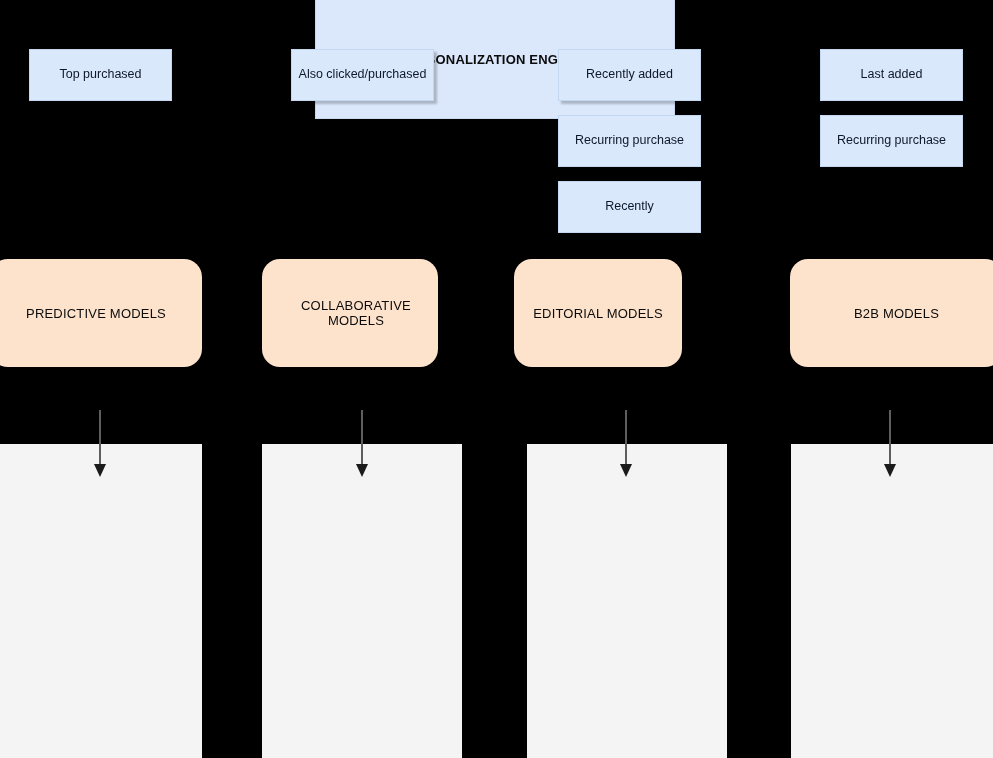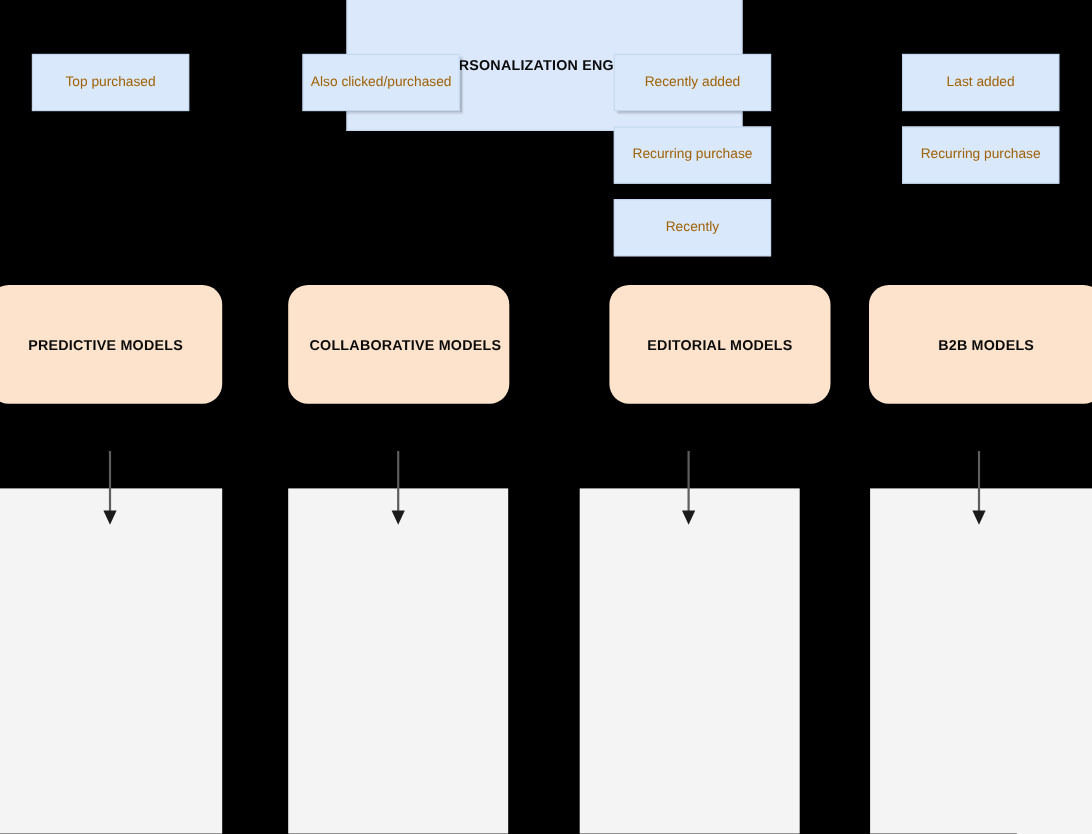--- a/index.html
+++ b/index.html
@@ -51,27 +51,27 @@
     top: 259px;
     height: 108px;
     background: #fde3cc;
     border-radius: 18px;
     box-sizing: border-box;
     display: flex;
     align-items: center;
     justify-content: center;
   }
   .model-box.m1 { left: -10px;  width: 212px; }
-  .model-box.m2 { left: 262px;  width: 201px; padding-left: 12px; }
-  .model-box.m3 { left: 554px;  width: 201px; }
+  .model-box.m2 { left: 262px;  width: 176px; padding-left: 12px; }
+  .model-box.m3 { left: 514px;  width: 168px; }
   .model-box.m4 { left: 790px;  width: 213px; }
 
   .model-label {
     font-size: 13px;
-    font-weight: bold;
+    font-weight: normal;
     color: #0b0b0b;
     letter-spacing: 0.2px;
     text-align: center;
   }
 
   
   .panel {
     position: absolute;
     top: 444px;
     height: 314px;
@@ -115,40 +115,40 @@
 
   
   .item-list {
     position: absolute;
     top: 49px;
     display: flex;
     flex-direction: column;
     gap: 14px;
   }
   .item-list.l1 { left: 29px;  width: 143px; }
-  .item-list.l2 { left: 275px; width: 143px; gap: 43px; }
+  .item-list.l2 { left: 291px; width: 143px; gap: 43px; }
   .item-list.l3 { left: 558px; width: 143px; align-items: flex-end; }
   .item-list.l4 { left: 820px; width: 143px; }
 
   .item-box {
     width: 100%;
     min-height: 52px;
     background: #d9e8fb;
     border: 1px solid #c3d7f0;
     box-sizing: border-box;
     box-shadow: 3px 3px 2px rgba(0,0,0,0.22);
     display: flex;
     align-items: center;
     justify-content: center;
     text-align: center;
     padding: 4px 6px;
   }
   .item-label {
     font-size: 12.5px;
-    color: #a16207;
+    color: #0f172a;
     line-height: 1.25;
   }
 </style>
 </head>
 <body>
 
 <div id="canvas">
 
   <div class="engine-box">
     <span class="engine-label">PERSONALIZATION ENGINGE</span>

